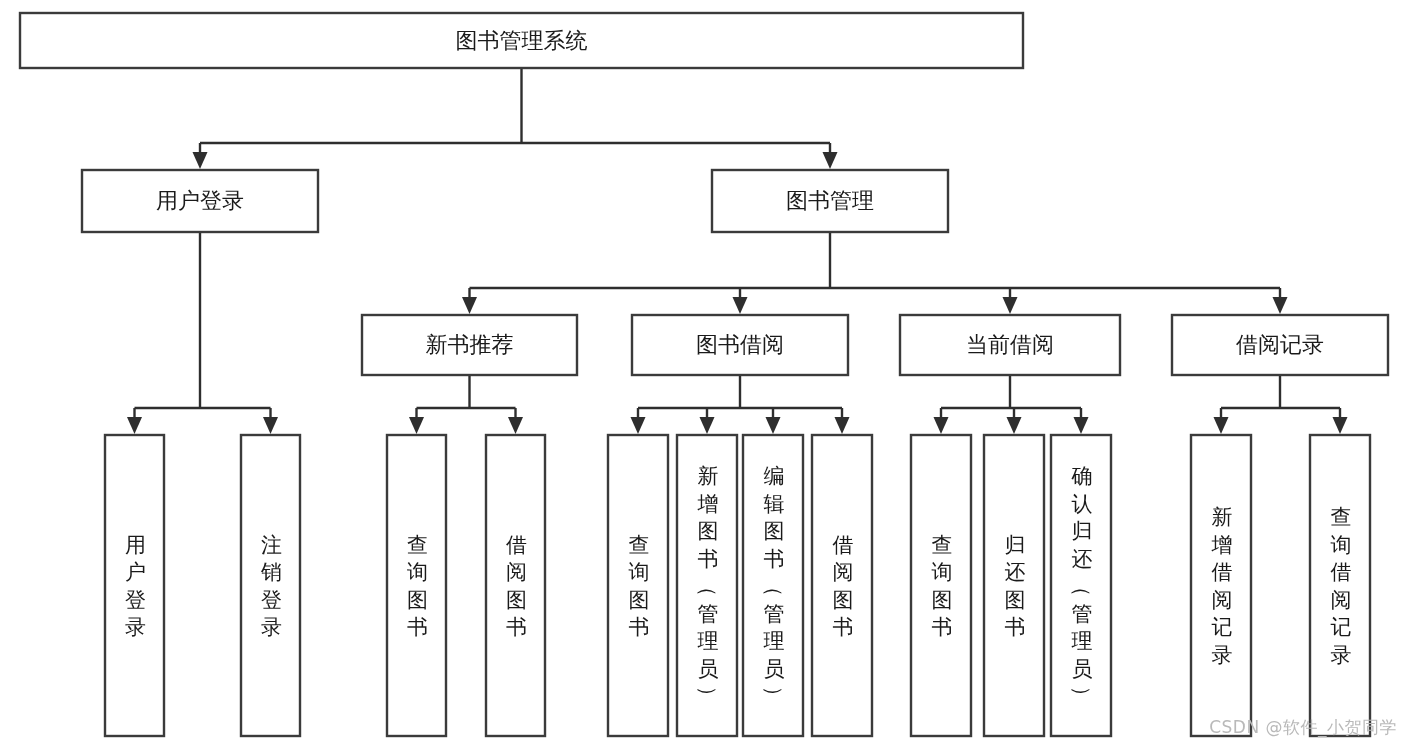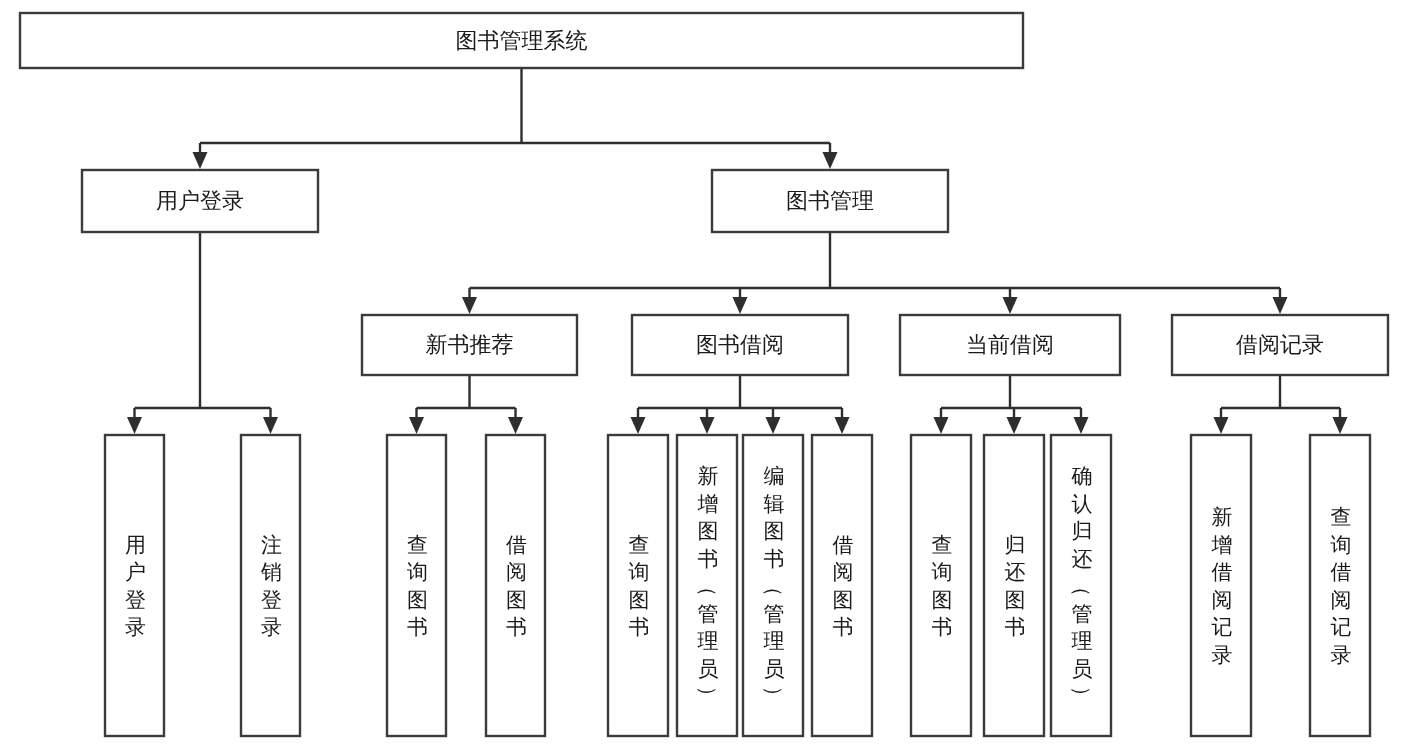--- a/index.html
+++ b/index.html
@@ -274,13 +274,14 @@
           <rect class="node-rect" x="1310" y="435" width="60" height="301"></rect>
           <text class="node-label-v" x="1341" y="524.45">查</text>
           <text class="node-label-v" x="1341" y="551.95">询</text>
           <text class="node-label-v" x="1341" y="579.45">借</text>
           <text class="node-label-v" x="1341" y="606.95">阅</text>
           <text class="node-label-v" x="1341" y="634.45">记</text>
           <text class="node-label-v" x="1341" y="661.95">录</text>
         </g>
       </g>
   </svg>
+  <div class="watermark">CSDN @软件_小贺同学</div>
 </div>
 
 </body></html>

